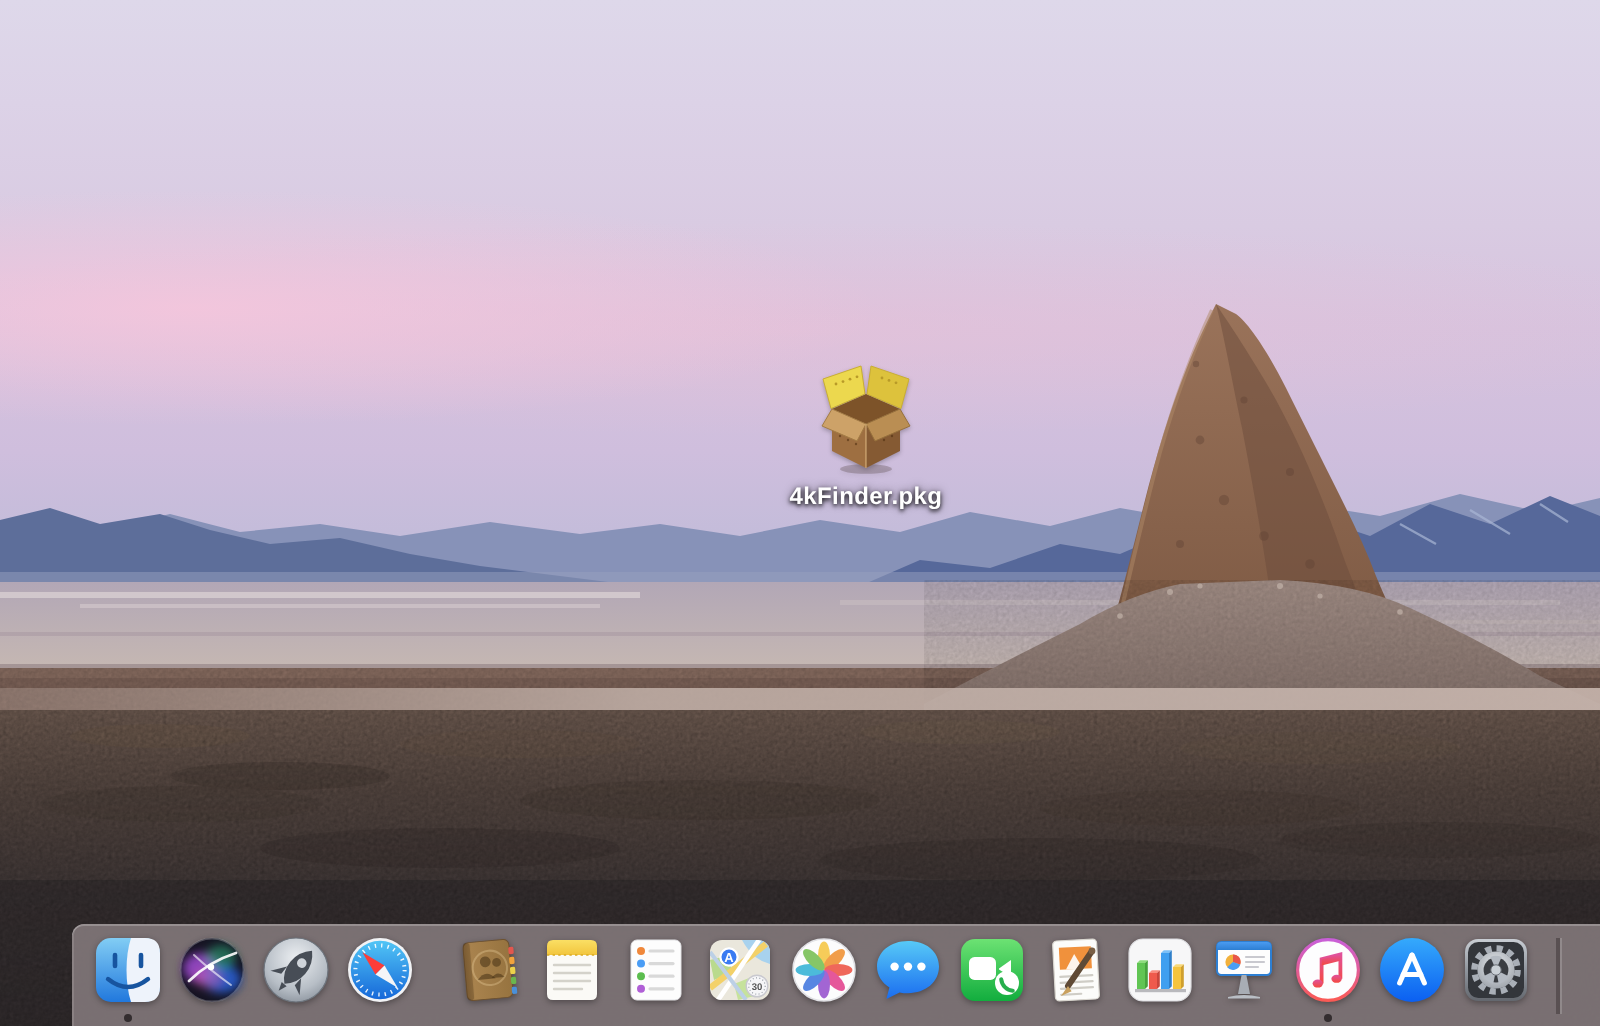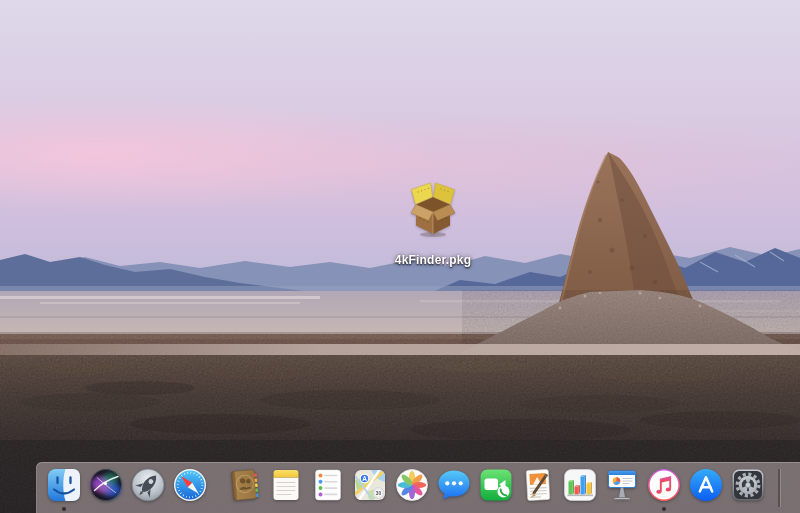--- a/index.html
+++ b/index.html
@@ -8,21 +8,21 @@
     position:relative;width:800px;height:513px;overflow:hidden;
     background:
       radial-gradient(60% 16% at 12% 30%, rgba(246,198,220,.85), rgba(246,198,220,0) 72%),
       radial-gradient(80% 14% at 50% 32%, rgba(236,192,214,.5), rgba(236,192,214,0) 75%),
       linear-gradient(180deg,#ded8ea 0%,#dcd2e7 10%,#d9cbe2 22%,#d6c3de 32%,#cfbedd 44%,#c4bcda 52%,#b5b7d5 57%,#aeb2d2 62%,#aab0cf 100%);
   }
   .wp{position:absolute;inset:0;width:100%;height:100%;display:block;}
   
   .desktop-file{position:absolute;left:393px;top:180px;width:80px;display:flex;flex-direction:column;align-items:center;cursor:default;}
   .desktop-file svg{display:block;filter:drop-shadow(0 1px 1px rgba(0,0,0,.25));}
-  .file-label{margin-top:15px;font-size:12px;font-weight:700;color:#fff;letter-spacing:.2px;white-space:nowrap;
+  .file-label{margin-top:3px;font-size:12px;font-weight:700;color:#fff;letter-spacing:.2px;white-space:nowrap;
     text-shadow:0 1px 2px rgba(0,0,0,.9),0 0 4px rgba(0,0,0,.5);}
   
   .dock{position:absolute;left:36px;right:-14px;bottom:0;height:51px;
     background:rgba(163,151,153,.66);
     -webkit-backdrop-filter:blur(9px);backdrop-filter:blur(9px);
     border-top-left-radius:6px;
     box-shadow:inset 0 1px 0 rgba(255,255,255,.22), inset 1px 0 0 rgba(255,255,255,.12);
     display:flex;align-items:flex-start;}
   .dock-icons{display:flex;gap:6px;padding:5px 0 0 10px;}
   .dock-item{width:36px;height:45px;position:relative;display:flex;justify-content:center;}

